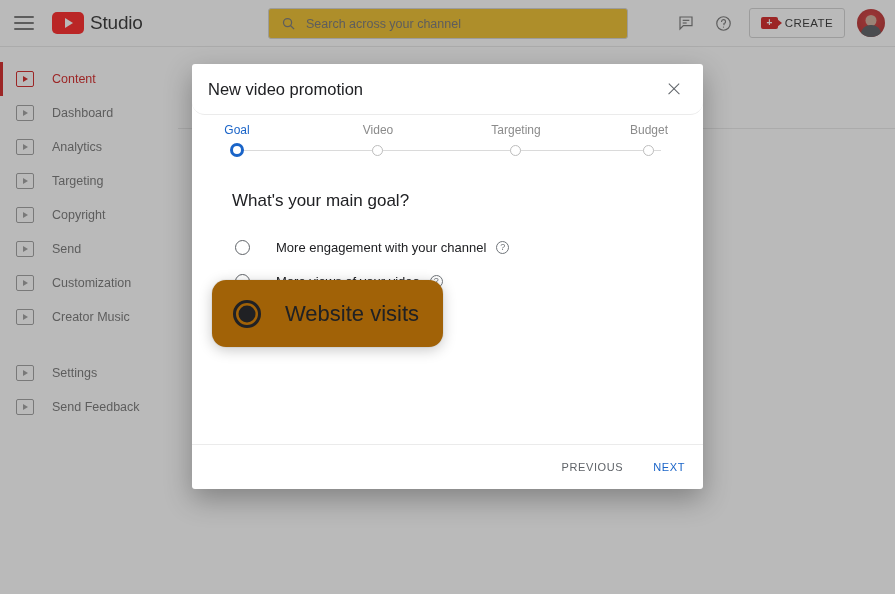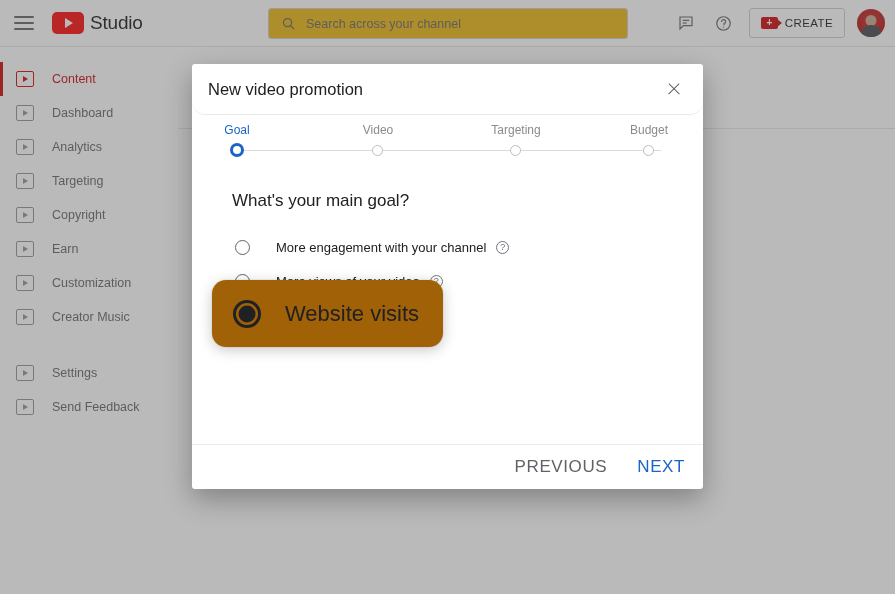--- a/index.html
+++ b/index.html
@@ -156,21 +156,21 @@
     display: flex; align-items: center;
   }
   .mag-radio { width: 28px; height: 28px; border-radius: 50%; border: 3px solid #202124;
     box-sizing: border-box; margin-left: 21px; position: relative; flex: none; }
   .mag-radio:after { content:""; position: absolute; left:50%; top:50%; width: 17px; height: 17px;
     background: #202124; border-radius: 50%; transform: translate(-50%,-50%); }
   .mag-label { font-size: 22px; color: #202124; margin-left: 24px; }
 
   .dlg-foot { height: 44px; border-top: 1px solid #ebebeb; display: flex;
     align-items: center; justify-content: flex-end; gap: 30px; padding-right: 18px; }
-  .btn-text { font-size: 17px; letter-spacing: 0.6px; cursor: pointer; text-align: center; }
+  .btn-text { font-size: 11px; letter-spacing: 0.6px; cursor: pointer; text-align: center; }
   .btn-prev { color: #5f6368; }
   .btn-next { color: #1a64c8; }
 </style>
 </head>
 <body>
 
 <div id="app">
 
   <div class="header">
     <div class="hamburger">
@@ -247,21 +247,21 @@
         <div class="nav-label">Targeting</div>
       </div>
       <div class="nav-item">
         <div class="accent"></div>
         <div class="nav-ico shadow"></div>
         <div class="nav-label">Copyright</div>
       </div>
       <div class="nav-item">
         <div class="accent"></div>
         <div class="nav-ico shadow"></div>
-        <div class="nav-label">Earn</div>
+        <div class="nav-label">Send</div>
       </div>
       <div class="nav-item">
         <div class="accent"></div>
         <div class="nav-ico shadow"></div>
         <div class="nav-label">Customization</div>
       </div>
       <div class="nav-item">
         <div class="accent"></div>
         <div class="nav-ico shadow"></div>
         <div class="nav-label">Creator Music</div>

